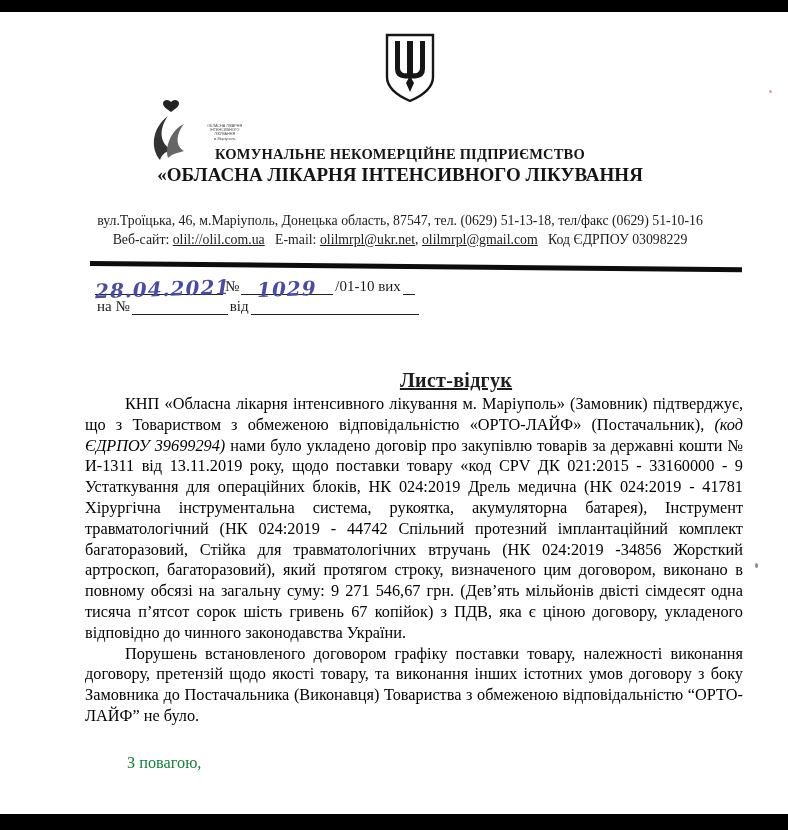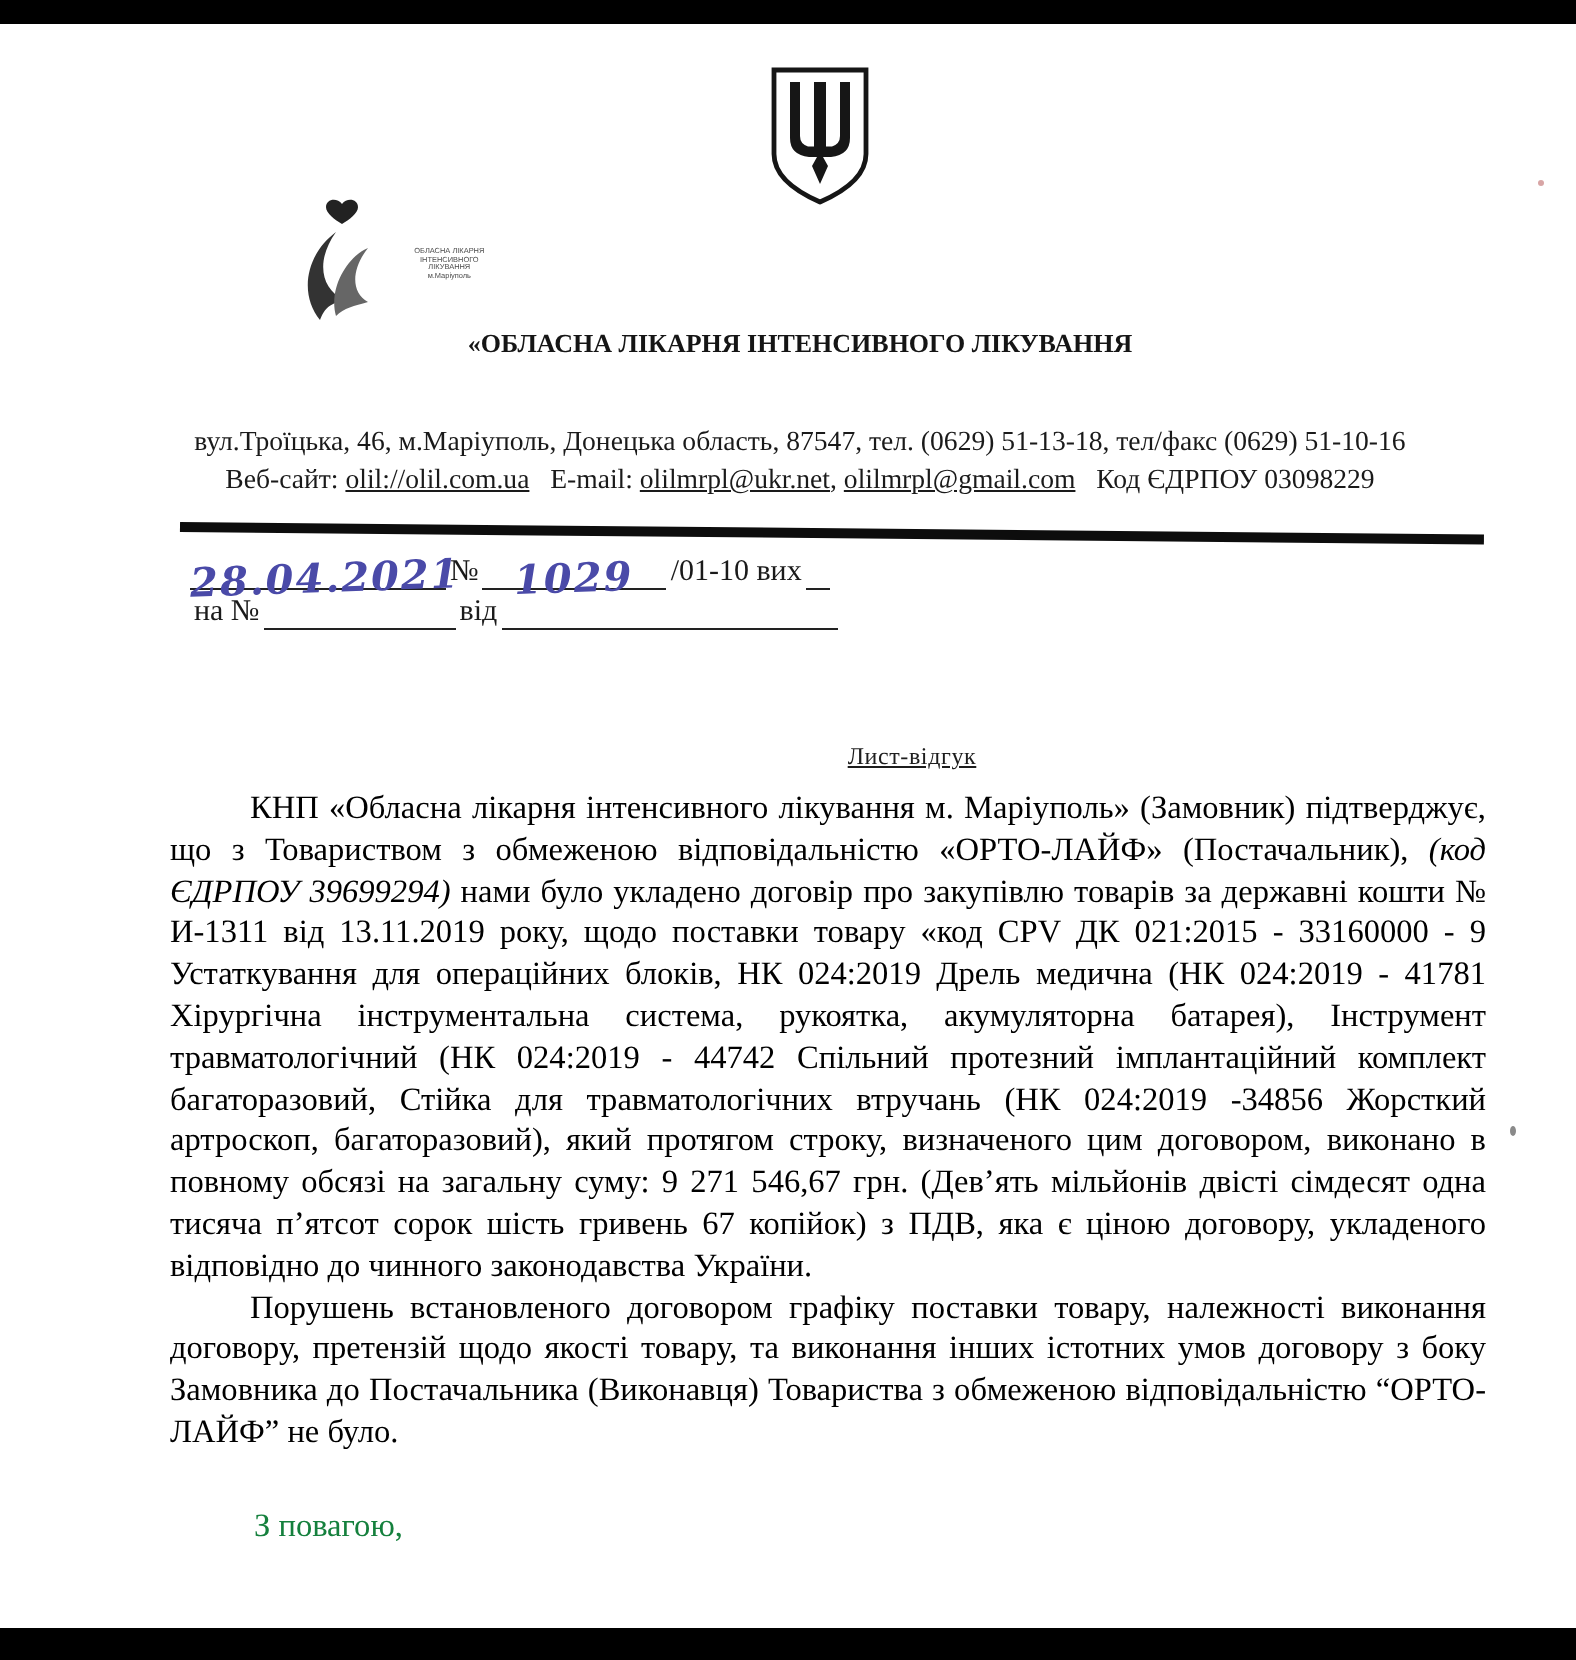--- a/index.html
+++ b/index.html
@@ -22,21 +22,21 @@
   .logo-text{
     position:absolute;left:52px;top:26px;width:86px;
     font-size:6px;line-height:6.5px;color:#4a4a4a;text-align:center;
     transform:scale(0.62);transform-origin:left top;
     font-family:"Liberation Sans",sans-serif;
   }
 
   
   .org-head{position:absolute;left:70px;top:146px;width:660px;text-align:center;font-weight:bold;color:#151515;}
   .org-type{font-size:14.5px;letter-spacing:.2px;}
-  .org-name{font-size:13px;line-height:20px;margin-top:16px;}
+  .org-name{font-size:19px;line-height:20px;margin-top:2px;}
 
   .contacts{position:absolute;left:50px;top:211px;width:700px;text-align:center;font-size:13.8px;line-height:19px;color:#1a1a1a;}
   .ul{text-decoration:underline;}
 
   .rule{position:absolute;left:90px;top:261px;width:652px;height:4.5px;background:#0d0d0d;transform:rotate(0.55deg);transform-origin:left center;}
 
   
   .refblock{position:absolute;left:95px;top:276px;font-size:15px;color:#1a1a1a;}
   .refline{display:flex;align-items:flex-end;}
   .blank{display:inline-block;border-bottom:1.5px solid #222;height:18px;text-align:center;}
@@ -44,21 +44,21 @@
     font-family:"DejaVu Serif",serif;font-style:italic;font-weight:bold;
     color:#4a4aa8;display:inline-block;position:relative;top:1px;
     letter-spacing:1px;transform:rotate(-2deg);
   }
   .hand.date{font-size:20px;}
   .hand.num{font-size:20px;}
   .ref-label{padding:0 2px;}
 
   
   .title{position:absolute;left:85px;top:369px;width:658px;text-align:center;padding-left:84px;box-sizing:border-box;}
-  .title span{font-weight:normal;font-size:12px;text-decoration:underline;letter-spacing:.3px;}
+  .title span{font-weight:bold;font-size:20px;text-decoration:underline;letter-spacing:.3px;}
   .body-text{
     position:absolute;left:85px;top:394px;width:658px;
     font-size:16.3px;line-height:20.8px;text-align:justify;color:#000000;
   }
   .body-text p{margin:0;text-indent:40px;}
   .closing{position:absolute;left:127px;top:753px;font-size:16.3px;color:#15803d;}
 
   .speck{position:absolute;border-radius:50%;}
   .speck.s1{left:755px;top:563px;width:3px;height:5px;background:#8a8a8a;}
   .speck.s2{left:769px;top:90px;width:3px;height:3px;background:#d8a5a5;}
@@ -84,20 +84,21 @@
   </svg>
   <div class="logo-text">
     <div>ОБЛАСНА ЛІКАРНЯ</div>
     <div>ІНТЕНСИВНОГО</div>
     <div>ЛІКУВАННЯ</div>
     <div>м.Маріуполь</div>
   </div>
 </div>
 
 <div class="org-head">
+  <div class="org-type">КОМУНАЛЬНЕ НЕКОМЕРЦІЙНЕ  ПІДПРИЄМСТВО</div>
   <div class="org-name">
     <div>«ОБЛАСНА ЛІКАРНЯ ІНТЕНСИВНОГО ЛІКУВАННЯ</div>
   </div>
 </div>
 
 <div class="contacts">
   <div>вул.Троїцька, 46, м.Маріуполь, Донецька область, 87547, тел. (0629) 51-13-18, тел/факс (0629) 51-10-16</div>
   <div>
     <span>Веб-сайт:</span>
     <span class="ul">olil://olil.com.ua</span>&nbsp;&nbsp;

